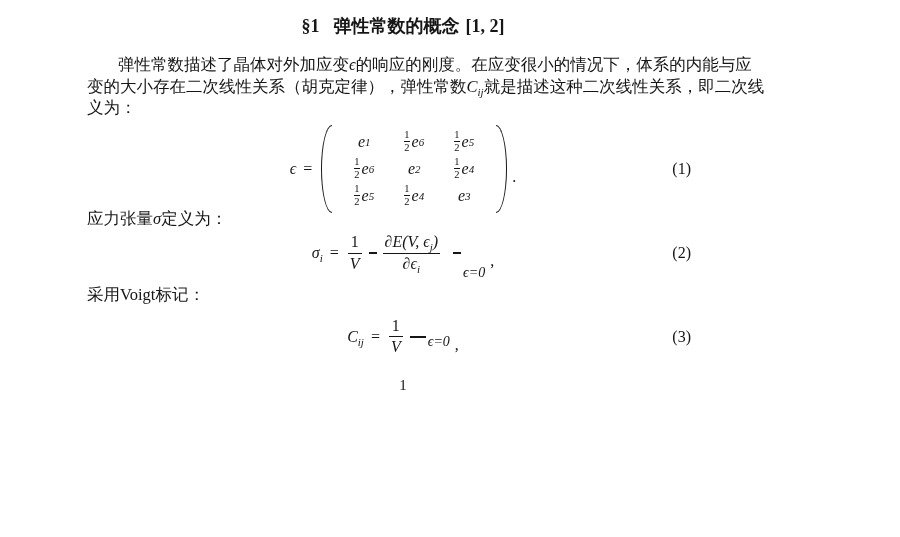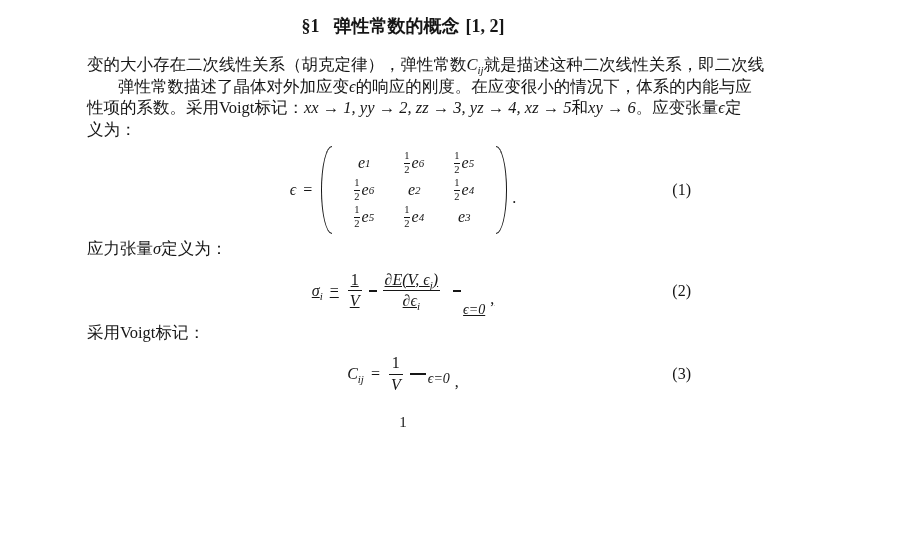--- a/index.html
+++ b/index.html
@@ -9,26 +9,26 @@
   .content{padding:6px 145px 0 87px;}
   .title{font-size:18px;font-weight:bold;text-align:center;margin:8px 0 0 0;white-space:nowrap;}
   .title .tsec{margin-right:14px;}
   .title .trefs{margin-left:6px;}
   .para{margin-top:16px;font-size:16.5px;line-height:21.5px;}
   .pline{white-space:nowrap;}
   .pline.indent{text-indent:31px;}
   .mi{font-style:italic;}
   sub,sup{line-height:0;font-size:11px;}
   .lead{font-size:16.5px;line-height:21.5px;white-space:nowrap;}
-  .lead1{margin-top:9px;}
+  .lead1{}
   .lead2{margin-top:7px;}
   
   .eqrow{position:relative;display:flex;justify-content:center;align-items:center;font-size:16px;}
   .eqrow1{margin-top:11px;height:78px;}
-  .eqrow2{margin-top:7px;height:48px;text-decoration:underline;}
+  .eqrow2{height:48px;}
   .eqrow3{margin-top:5px;height:52px;}
   .eqlabel{position:absolute;right:28px;top:50%;transform:translateY(-50%);font-size:16px;}
   .eqmain{display:inline-flex;align-items:center;}
   .eqlhs{margin-right:7px;white-space:nowrap;}
   .eqsign{margin-right:9px;}
   
   .mat{display:inline-flex;align-items:stretch;}
   .paren{width:10px;}
   .pl{border-left:1.6px solid #161616;border-top:1.6px solid #161616;border-bottom:1.6px solid #161616;
       border-radius:100% 0 0 100% / 50% 0 0 50%;}
@@ -55,23 +55,22 @@
 </style>
 </head>
 <body>
 
 <div class="page">
   <div class="content">
 
     <h1 class="title"><span class="tsec">§1</span><span>弹性常数的概念</span><span class="trefs">[1, 2]</span></h1>
 
     <div class="para">
+      <div class="pline indent"><span>弹性常数描述了晶体对外加应变</span><span class="mi">ϵ</span><span>的响应的刚度。在应变很小的情况下，体系的内能与应</span></div>
       <div class="pline"><span>变的大小存在二次线性关系（胡克定律），弹性常数</span><span class="mi">C</span><sub class="mi">ij</sub><span>就是描述这种二次线性关系，即二次线</span></div>
-      <div class="pline indent"><span>弹性常数描述了晶体对外加应变</span><span class="mi">ϵ</span><span>的响应的刚度。在应变很小的情况下，体系的内能与应</span></div>
-      <div class="pline"><span>性项的系数。采用Voigt标记：</span><span class="mi">xx → 1, yy → 2, zz → 3, yz → 4, xz → 5</span><span>和</span><span class="mi">xy → 6</span><span>。应变张量</span><span class="mi">ϵ</span><span>定</span></div>
       <div class="pline"><span>义为：</span></div>
     </div>
 
     <div class="eqrow eqrow1">
       <span class="eqmain">
         <span class="eqlhs mi">ϵ</span>
         <span class="eqsign">=</span>
         <span class="mat">
           <span class="paren pl"></span>
           <span class="mtbl">

